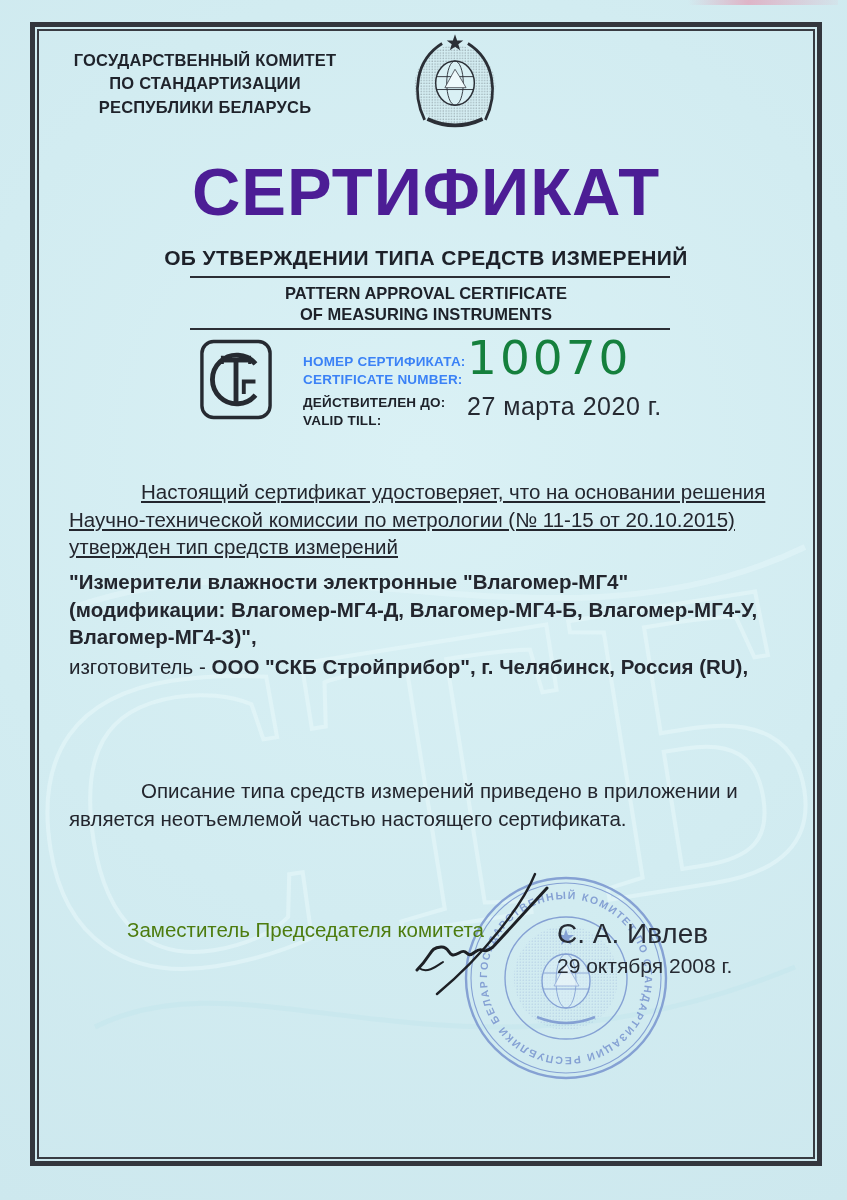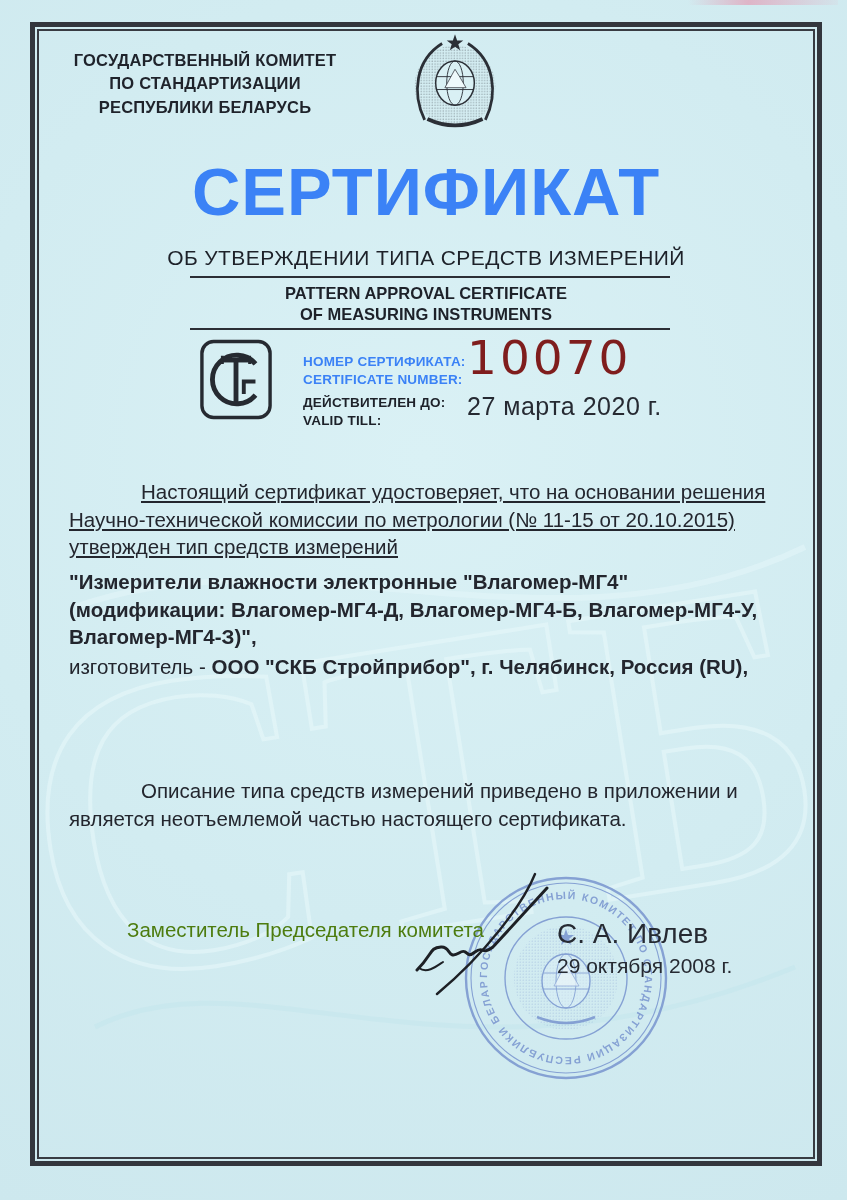--- a/index.html
+++ b/index.html
@@ -23,36 +23,36 @@
   
   .watermark{position:absolute;left:0;top:380px;width:782px;height:720px;pointer-events:none;}
   
   .org-ru{position:absolute;left:18px;top:22px;width:304px;text-align:center;
     font-weight:bold;font-size:16.5px;line-height:1.42;letter-spacing:.2px;color:#1f232b;}
   .org-en{position:absolute;left:478px;top:24px;width:282px;text-align:center;
     font-weight:bold;font-size:16.5px;line-height:1.42;letter-spacing:.2px;color:#1f232b;}
   .emblem{position:absolute;left:374px;top:5px;width:92px;height:104px;}
   
   .title-main{position:absolute;left:0;top:126px;width:100%;text-align:center;
-    font-size:67px;font-weight:bold;letter-spacing:1px;color:#3b82f6;}
+    font-size:67px;font-weight:bold;letter-spacing:1px;color:#4c1d95;}
   .subtitle-ru{position:absolute;left:0;top:219px;width:100%;text-align:center;
-    font-size:21px;font-weight:normal;letter-spacing:.4px;color:#1d2129;}
+    font-size:21px;font-weight:bold;letter-spacing:.4px;color:#1d2129;}
   .rule{position:absolute;left:155px;width:480px;height:2px;background:#2b2e35;}
   .rule1{top:249px;}
   .rule2{top:301px;}
   .subtitle-en{position:absolute;left:0;top:256px;width:100%;text-align:center;
     font-size:16.5px;font-weight:bold;line-height:1.28;color:#1d2129;}
   
   .stb-logo{position:absolute;left:164px;top:311px;width:74px;height:83px;}
   .lbl-number{position:absolute;left:268px;top:326px;font-size:13.5px;font-weight:bold;
     line-height:1.35;letter-spacing:.2px;color:#3b82f6;}
   .lbl-valid{position:absolute;left:268px;top:367px;font-size:13.5px;font-weight:bold;
     line-height:1.35;letter-spacing:.2px;color:#1d2129;}
   .num-value{position:absolute;left:432px;top:303px;font-family:"DejaVu Sans",sans-serif;
-    font-size:47px;letter-spacing:3px;color:#7f1d1d;}
+    font-size:47px;letter-spacing:3px;color:#15803d;}
   .valid-value{position:absolute;left:432px;top:365px;font-size:25px;letter-spacing:.5px;color:#262a32;}
   
   .para{position:absolute;left:34px;width:720px;font-size:20.5px;line-height:1.35;color:#23262e;}
   .p1{top:451px;text-indent:72px;text-decoration:underline;}
   .p2{top:541px;font-weight:bold;}
   .p3{top:626px;}
   .p4{top:699px;}
   .p5{top:750px;text-indent:72px;}
   .b{font-weight:bold;}
   

